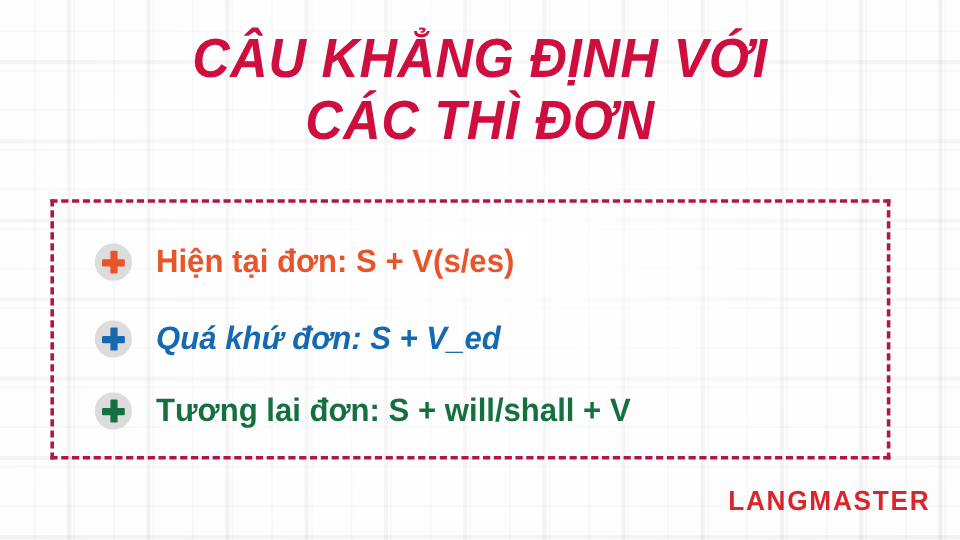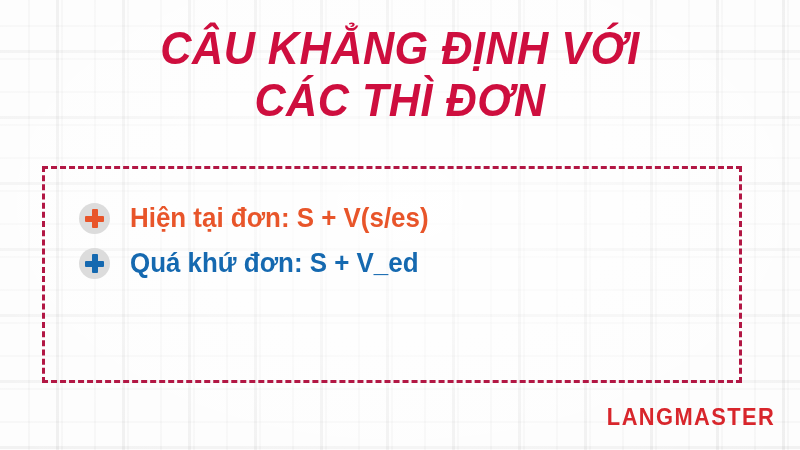--- a/index.html
+++ b/index.html
@@ -80,21 +80,21 @@
   }
 
   .rule-row {
     position: absolute;
     left: 34px;
     display: flex;
     align-items: flex-end;
     height: 40px;
   }
   .rule-row.r0 { top: 25px; }
-  .rule-row.r1 { top: 70px; }
+  .rule-row.r1 { top: 89px; font-style: italic; }
   .rule-row.r2 { top: 149px; }
 
   .plus-badge {
     position: relative;
     width: 31px;
     height: 31px;
     border-radius: 50%;
     background: #dcdcdc;
     flex: 0 0 auto;
     margin-right: 20px;
@@ -162,18 +162,25 @@
     </div>
 
     <div class="rule-row r1">
       <span class="plus-badge" style="color:#1569b0;">
         <span class="bar-h"></span>
         <span class="bar-v"></span>
       </span>
       <span class="rule-text" style="color:#1569b0;">Quá khứ đơn: S + V_ed</span>
     </div>
 
+    <div class="rule-row r2">
+      <span class="plus-badge" style="color:#14703f;">
+        <span class="bar-h"></span>
+        <span class="bar-v"></span>
+      </span>
+      <span class="rule-text" style="color:#14703f;">Tương lai đơn: S + will/shall + V</span>
+    </div>
 
   </div>
 
   <div id="logo">LANGMASTER</div>
 
 </div>
 
 </body></html>

